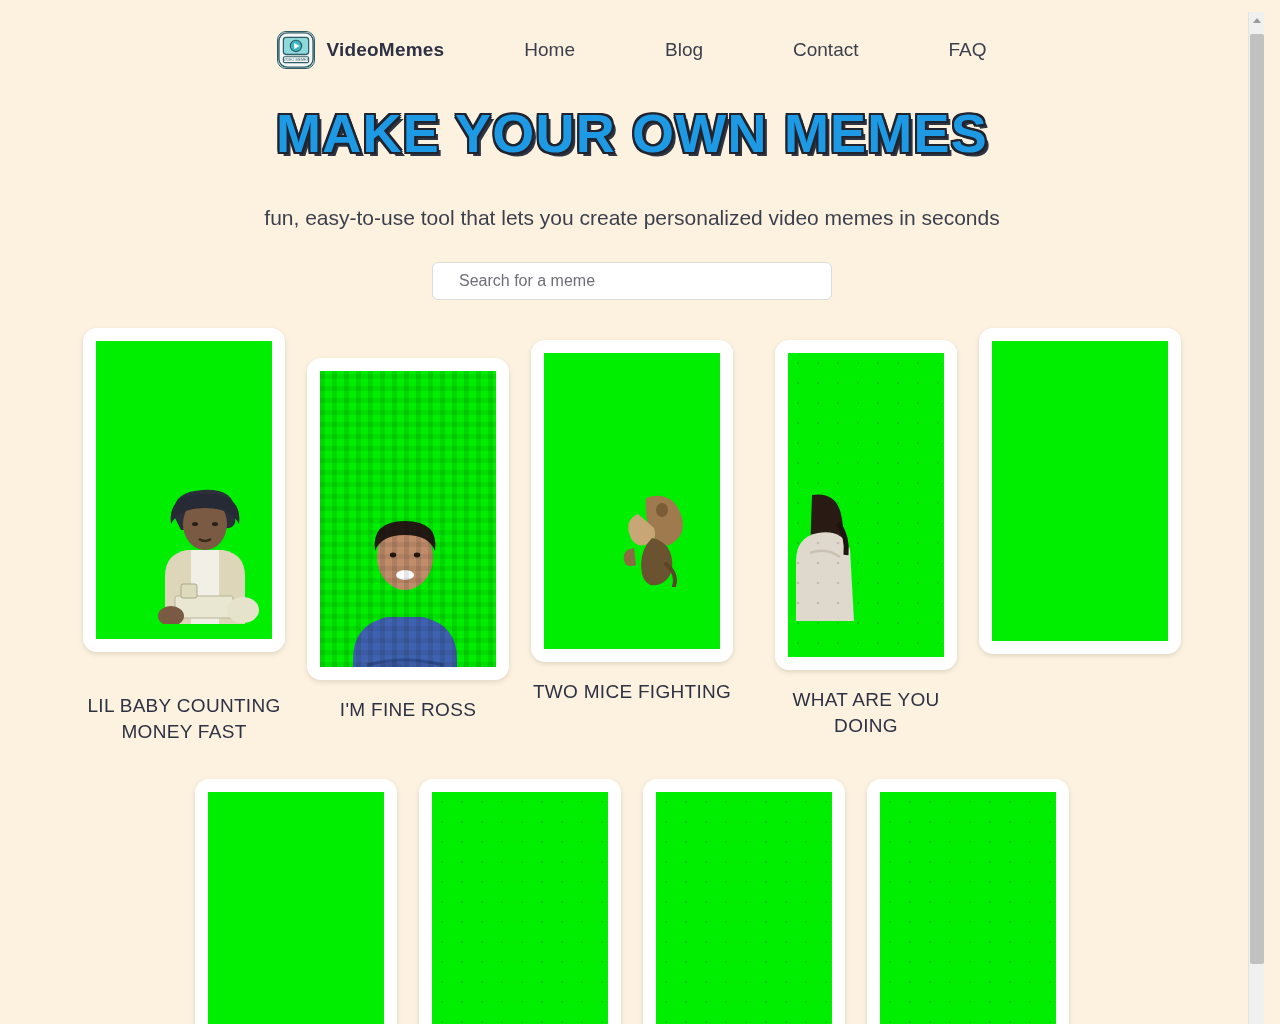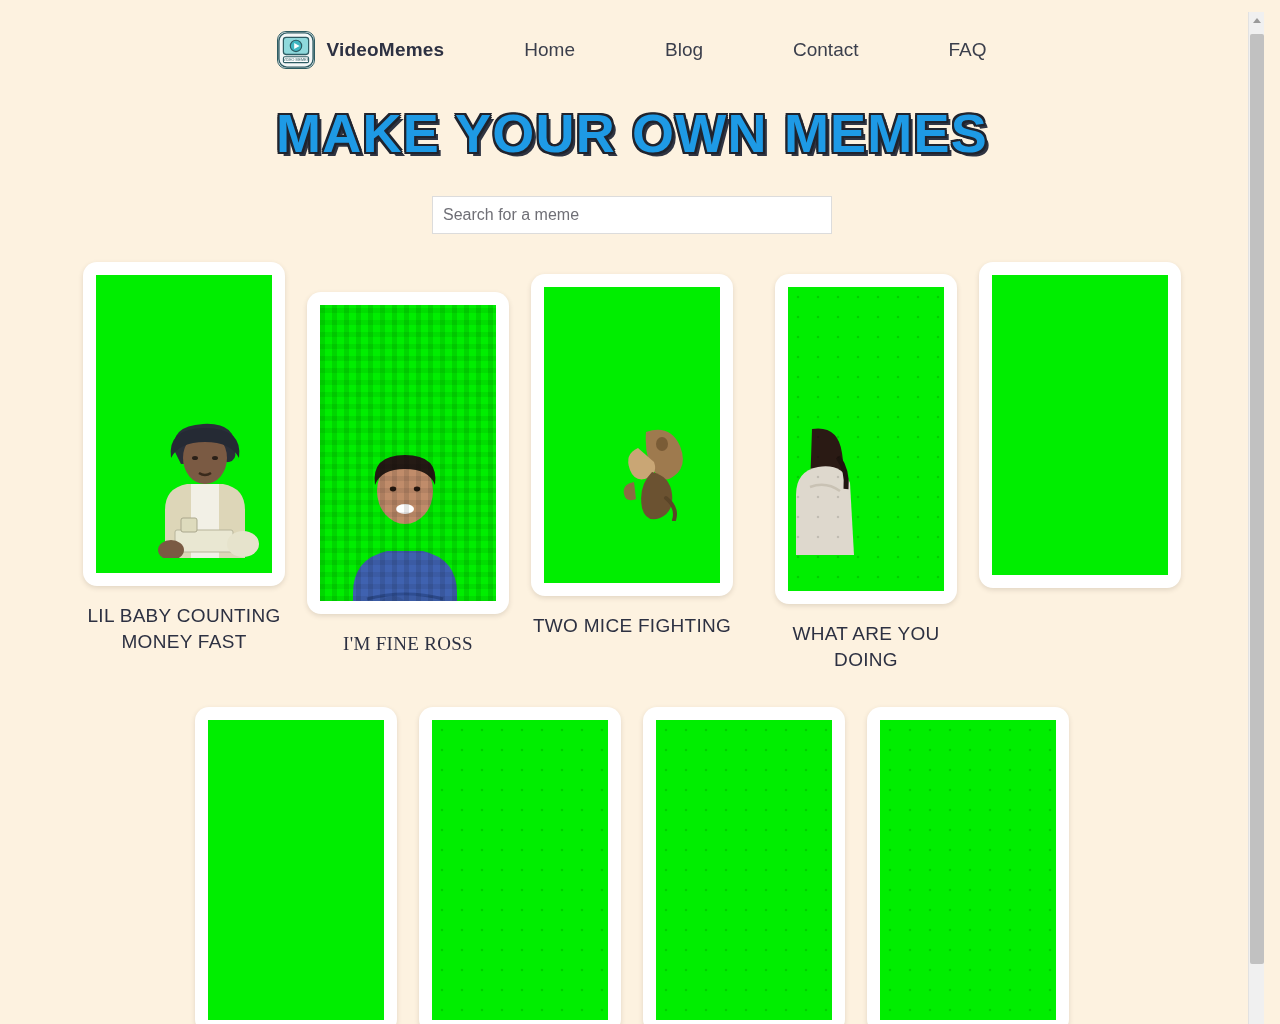--- a/index.html
+++ b/index.html
@@ -85,26 +85,26 @@
     font-weight: normal;
   }
   .search-wrap {
     padding-top: 32px;
     display: flex;
     justify-content: center;
   }
   .search-input {
     width: 400px;
     height: 38px;
-    padding: 0 10px;
+    padding: 0 26px;
     font-size: 16px;
     color: #444;
     background: #fff;
     border: 1px solid #dcdcdc;
-    border-radius: 0;
+    border-radius: 6px;
     outline: none;
     font-family: "Liberation Sans", sans-serif;
   }
   .search-input::placeholder { color: #6f6f76; }
 
   
   .meme-grid {
     position: relative;
     margin: 0 auto;
     padding-top: 28px;
@@ -215,48 +215,49 @@
     <nav class="main-nav">
       <a class="nav-link">Home</a>
       <a class="nav-link">Blog</a>
       <a class="nav-link">Contact</a>
       <a class="nav-link">FAQ</a>
     </nav>
   </header>
 
   <section class="hero">
     <h1 class="hero-title">MAKE YOUR OWN MEMES</h1>
+    <p class="hero-subtitle">fun, easy-to-use tool that lets you create personalized video memes in seconds</p>
     <div class="search-wrap">
       <input class="search-input" type="text" placeholder="Search for a meme" style="">
     </div>
   </section>
 
   <section class="meme-grid" id="meme-grid">
-      <div class="meme-item" style="margin-top: 0px;">
+      <div class="meme-item" style="margin-top: 0px; gap: 24px;">
         <div class="meme-card">
           <div class="meme-thumb" style="height: 298px; background: rgb(0, 238, 0);">
             <div class="subject" style="left: 28%; top: 48%; width: 120px; height: 140px;"><svg viewBox="0 0 120 140" width="100%" height="100%">
     <path d="M30 34 q-6 -26 28 -28 q34 -2 32 26 q2 10 -6 12 l-48 2z" fill="#2b2f3a"></path>
     <ellipse cx="60" cy="40" rx="22" ry="26" fill="#7a5a43"></ellipse>
     <path d="M26 40 q-4 -30 34 -30 q38 0 34 30 q-8 -16 -34 -16 q-26 0 -34 16z" fill="#252a34"></path>
     <ellipse cx="50" cy="40" rx="3" ry="2" fill="#2a2018"></ellipse>
     <ellipse cx="70" cy="40" rx="3" ry="2" fill="#2a2018"></ellipse>
     <path d="M54 55 q6 4 12 0" stroke="#3a2a1c" stroke-width="2.4" fill="none"></path>
     <path d="M20 140 v-48 q0 -22 22 -26 l36 0 q22 4 22 26 v48z" fill="#ddd6b8"></path>
     <path d="M46 66 h28 v74 h-28z" fill="#f2f0e6"></path>
     <rect x="30" y="112" width="58" height="22" rx="2" fill="#e9e7d2" stroke="#b7b49a"></rect>
     <rect x="36" y="100" width="16" height="14" rx="2" fill="#dedbbd" stroke="#aaa78d"></rect>
     <ellipse cx="98" cy="126" rx="16" ry="13" fill="#e6e3cc"></ellipse>
     <ellipse cx="26" cy="132" rx="13" ry="10" fill="#7a5a43"></ellipse>
               </svg></div>
           </div>
         </div>
         <div class="meme-label">LIL BABY COUNTING MONEY FAST</div>
       </div>
-      <div class="meme-item" style="margin-top: 30px; font-family: Liberation Serif, serif;">
+      <div class="meme-item" style="margin-top: 30px;">
         <div class="meme-card">
           <div class="meme-thumb plaid" style="height: 296px; background: rgb(0, 238, 0);">
             <div class="subject" style="left: 4%; top: 50%; width: 150px; height: 212px;"><svg viewBox="0 0 150 212" width="100%" height="100%">
     <ellipse cx="78" cy="38" rx="28" ry="33" fill="#c08c6a"></ellipse>
     <path d="M48 32 q-4 -30 30 -30 q34 0 30 30 q-6 -16 -30 -16 q-24 0 -30 16z" fill="#241a14"></path>
     <ellipse cx="66" cy="36" rx="3.2" ry="2.4" fill="#26180f"></ellipse>
     <ellipse cx="90" cy="36" rx="3.2" ry="2.4" fill="#26180f"></ellipse>
     <ellipse cx="78" cy="56" rx="9" ry="5" fill="#ffffff"></ellipse>
     <path d="M26 212 v-72 q0 -34 34 -42 l36 0 q34 8 34 42 v72z" fill="#3f62b0"></path>
     <path d="M40 146 q38 -10 76 0" stroke="#2e4d91" stroke-width="3" fill="none"></path>

